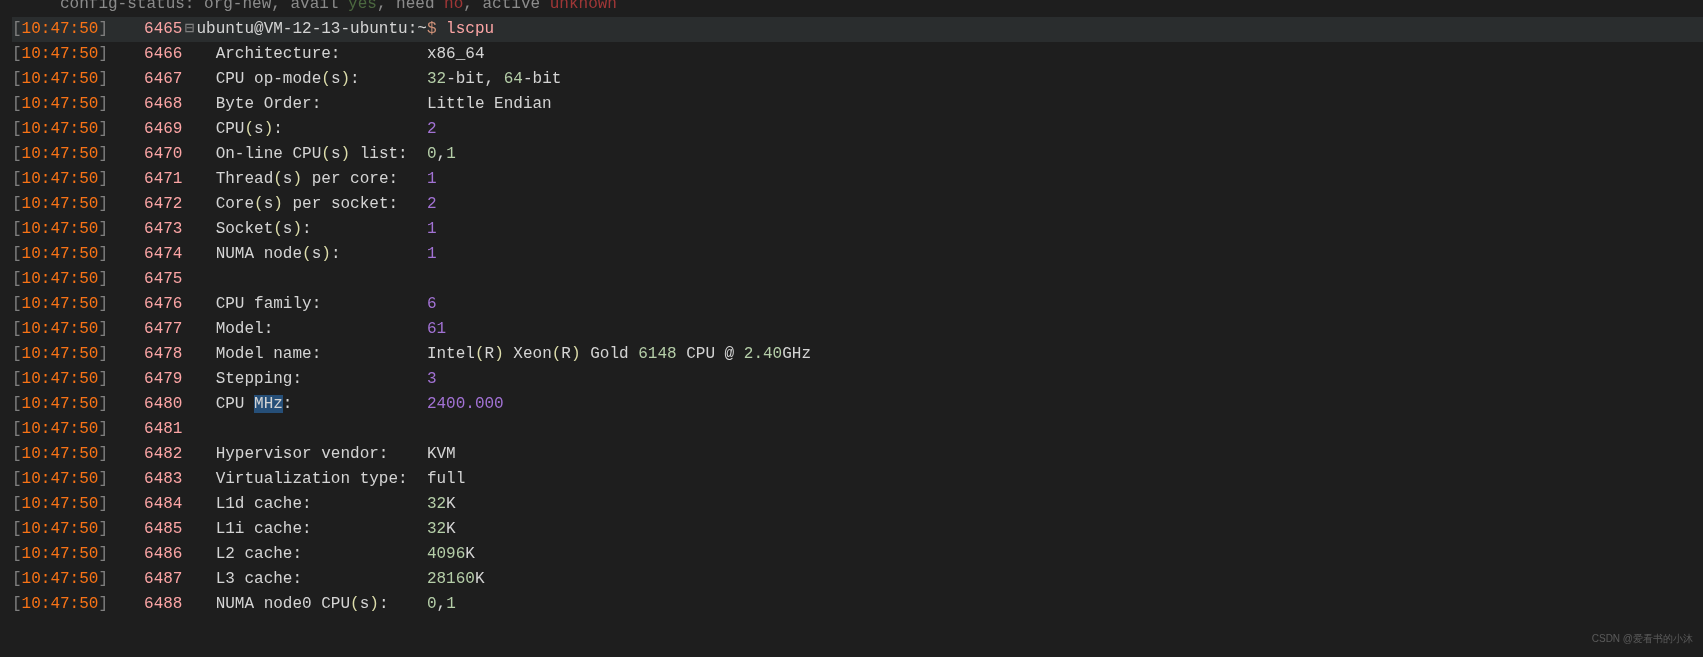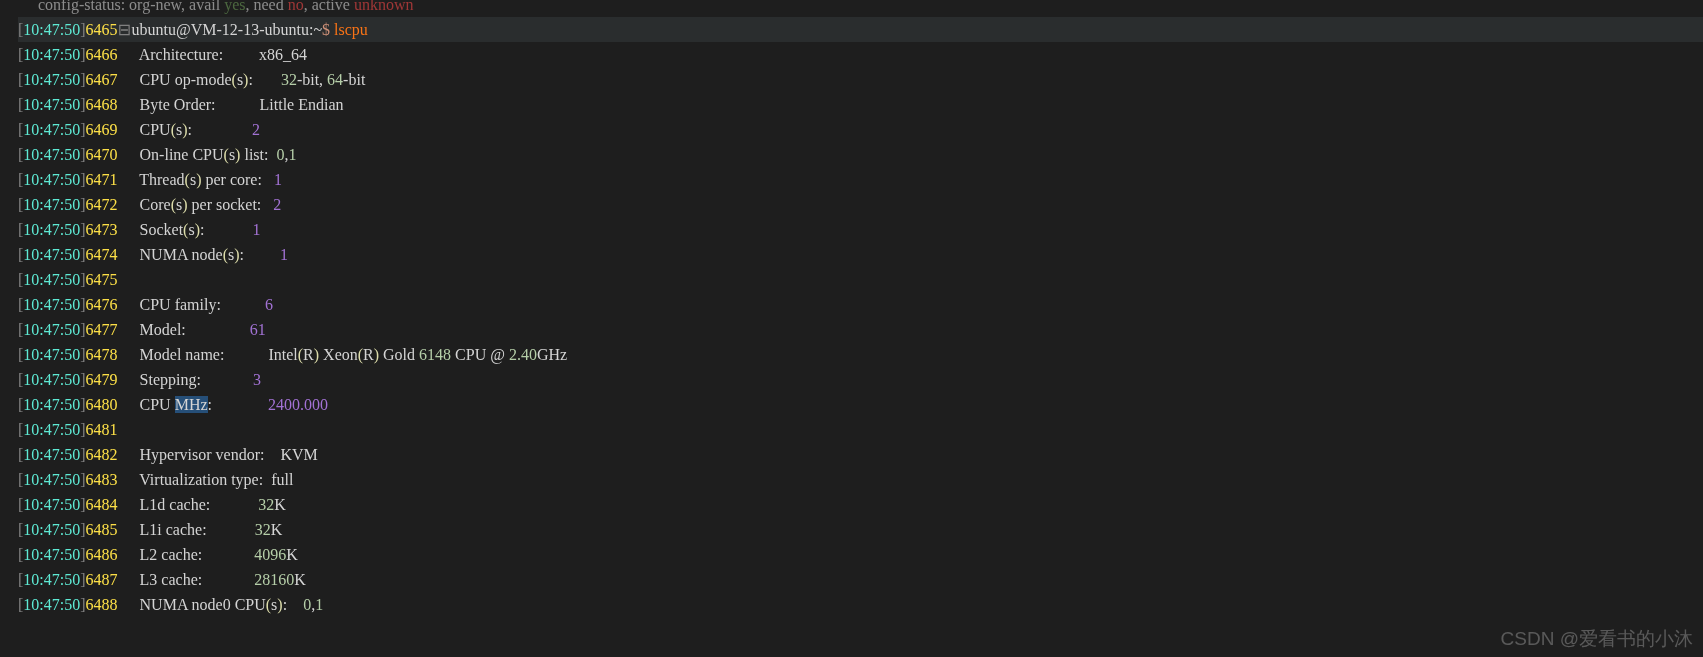--- a/index.html
+++ b/index.html
@@ -8,53 +8,52 @@
     background: #1e1e1e;
     font-family: "Consolas", "Courier New", monospace;
     font-size: 16px;
     line-height: 25px;
     color: #d4d4d4;
     overflow: hidden;
     width: 1703px;
     height: 657px;
   }
   .terminal {
-    padding: 4px 0 0 18px;
-    font-family: Liberation Serif, serif;
+    padding: 4px 0 0 12px;
   }
   .line {
     white-space: pre;
     display: flex;
   }
   .ts-bracket { color: #808080; }
-  .ts-time { color: #5eead4; }
-  .lineno { color: #fde047; }
+  .ts-time { color: #f97316; }
+  .lineno { color: #fca5a5; margin-left: 36px; }
   .gutter-icon {
     color: #808080;
     display: inline-block;
     width: 14px;
     text-align: center;
   }
   .content { color: #d4d4d4; }
   .prompt-user { color: #d4d4d4; text-align: center; }
   .prompt-dollar { color: #ce9178; }
-  .prompt-cmd { color: #f97316; }
+  .prompt-cmd { color: #fca5a5; }
   .paren { color: #dcdcaa; }
   .num { color: #b5cea8; }
   .numv { color: #a272d4; }
   .white { color: #d4d4d4; }
   .highlight-sel { background: #264f78; color:#d4d4d4; }
   .row-hl { background: #2a2d2e; }
   .watermark {
     position: fixed;
     right: 10px;
     bottom: 6px;
     color: rgba(200,200,200,0.35);
     font-family: sans-serif;
-    font-size: 19px;
+    font-size: 10px;
   }
   .yes { color:#6a9955; }
   .no { color:#f44747; }
   .unknown { color:#f44747; }
 </style>
 </head>
 <body>
 
 <div class="terminal" id="terminal">
     <div class="line" style="margin-top:-12px;opacity:.6"><span class="content">     config-status: org-new, avail <span class="yes">yes</span>, need <span class="no">no</span>, active <span class="unknown">unknown</span></span></div>

